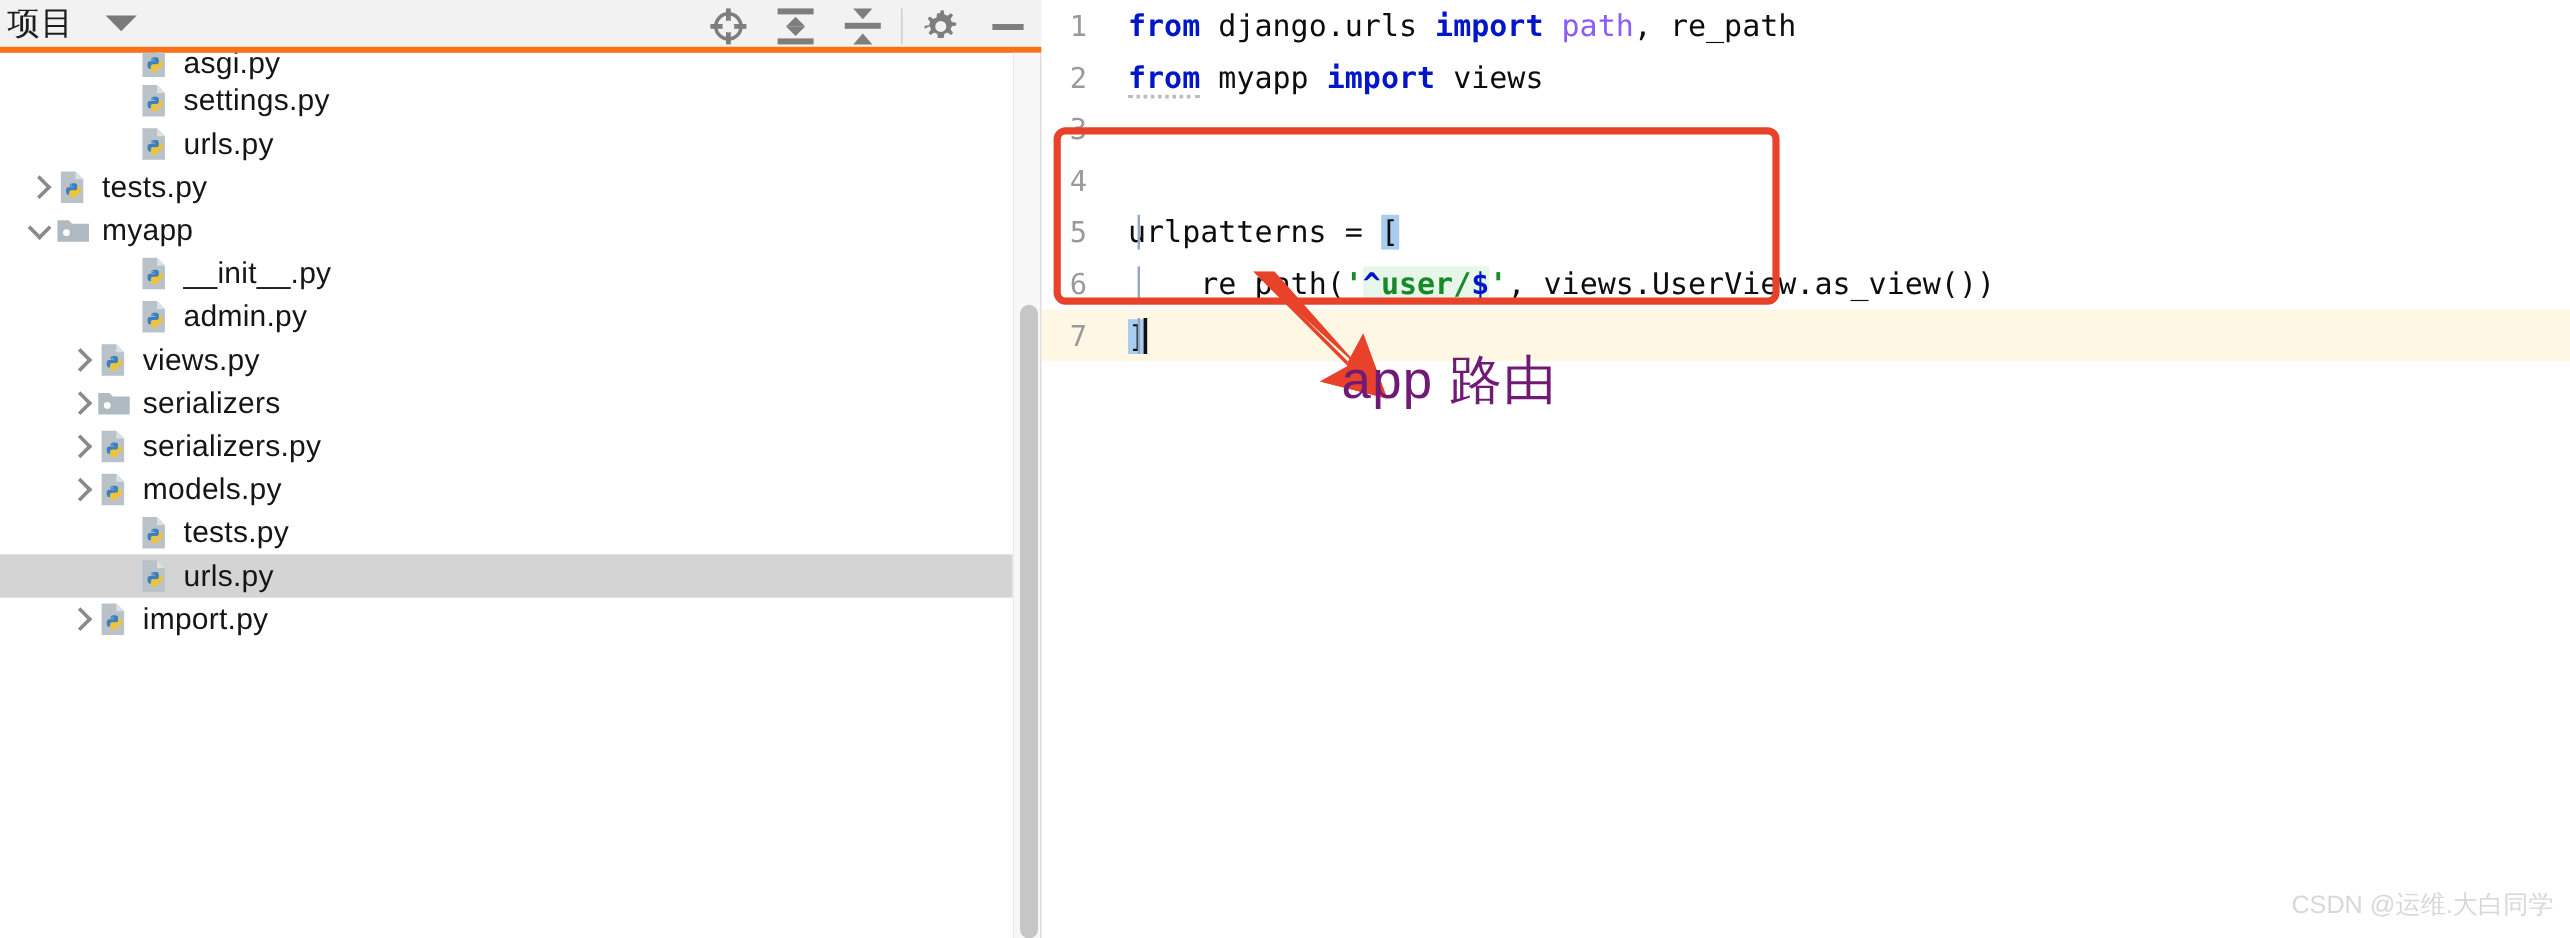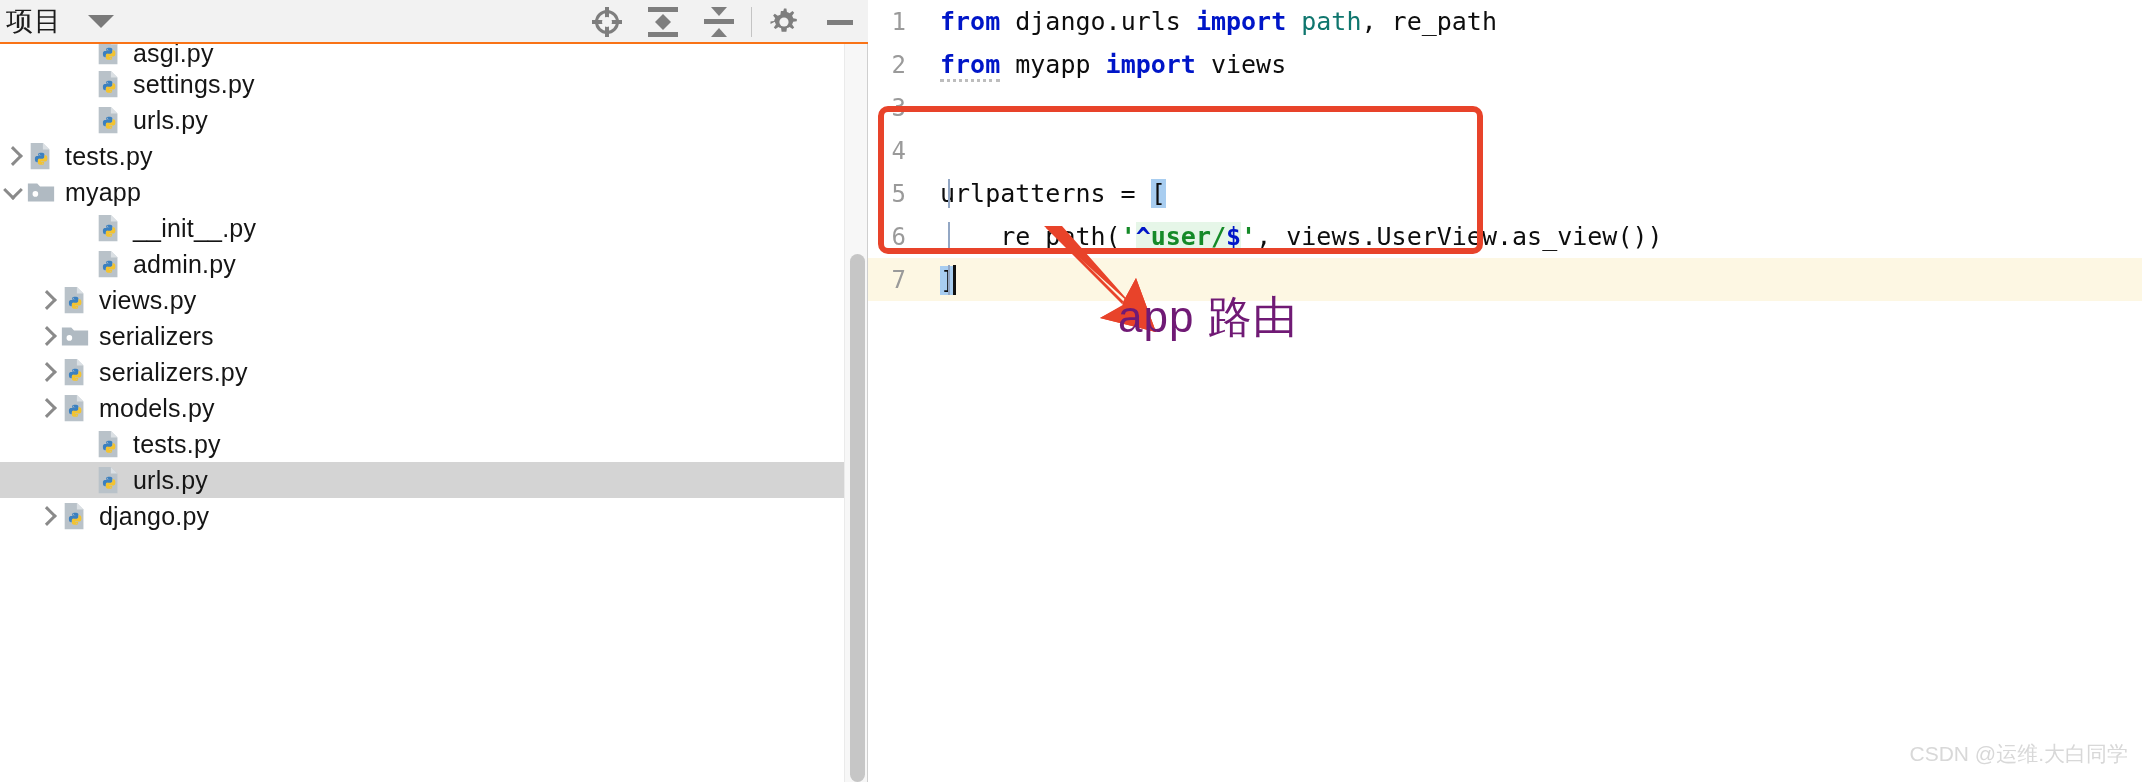--- a/index.html
+++ b/index.html
@@ -31,21 +31,21 @@
     background: #ffffff;
     flex: 0 0 868px;
   }
 
   .panel-header {
     position: absolute;
     top: 0; left: 0;
     width: 868px;
     height: 44px;
     background: #f2f2f2;
-    border-bottom: 2px solid #f97316;
+    border-bottom: 5px solid #f97316;
     box-sizing: border-box;
     display: flex;
     align-items: center;
   }
   .panel-title {
     font-size: 27px;
     color: #1c1c1c;
     margin-left: 6px;
     line-height: 1;
     letter-spacing: 1px;
@@ -150,20 +150,21 @@
     width: 844px;
     height: 738px;
     overflow: hidden;
   }
   .tree-row {
     position: relative;
     height: 36px;
     display: flex;
     align-items: center;
     white-space: nowrap;
+    padding-left: 20px;
   }
   .tree-row.selected { background: #d4d4d4; }
 
   .arrow-cell {
     width: 24px;
     flex: 0 0 24px;
     display: flex;
     align-items: center;
     justify-content: center;
   }
@@ -252,21 +253,21 @@
   .code-text {
     flex: 1 1 auto;
     position: relative;
     padding-left: 18px;
     color: #0d0d0d;
   }
   .hl-current {
     background: #fdf7e3;
   }
   .kw   { color: #0016c8; font-weight: bold; }
-  .dim  { color: #0f766e; }
+  .dim  { color: #8b5cf6; }
   .str  { color: #158a28; font-weight: bold; }
   .rgx-anchor { color: #0016c8; font-weight: bold; }
   .rgx-bg { background: #e6f6e8; }
   .brkt-hl { background: #a8cdf0; }
   .squiggle {
     border-bottom: 3px dotted #bdbdbd;
   }
   .indent-guide {
     position: absolute;
     left: 26px;
@@ -536,21 +537,21 @@
           <div style="width: 36px; flex: 0 0 auto;"></div>
           <div class="arrow-cell">
             <span class="chev"></span>
           </div>
           <svg viewBox="0 0 32 32" width="30" height="30" class="node-icon">
             <path d="M5 2 h13 l7 7 v21 H5 Z" fill="#b9c2c9"></path>
             <path d="M18 2 l7 7 h-7 Z" fill="#dbe0e4"></path>
             <path d="M16.2 12.5c-3.4 0-3.2 1.5-3.2 1.5v1.6h3.3v.5h-4.6s-2.2-.25-2.2 3.2c0 3.45 1.93 3.33 1.93 3.33h1.15v-1.6s-.06-1.93 1.9-1.93h3.28s1.83.03 1.83-1.77v-2.97s.28-1.86-3.4-1.86zm-1.82 1.04a.6.6 0 1 1 0 1.2.6.6 0 0 1 0-1.2z" fill="#3b80c0"></path>
             <path d="M16.1 25.4c3.4 0 3.2-1.5 3.2-1.5v-1.6H16v-.5h4.6s2.2.25 2.2-3.2c0-3.45-1.93-3.33-1.93-3.33h-1.15v1.6s.06 1.93-1.9 1.93h-3.28s-1.83-.03-1.83 1.77v2.97s-.28 1.86 3.4 1.86zm1.82-1.04a.6.6 0 1 1 0-1.2.6.6 0 0 1 0 1.2z" fill="#f2c331"></path>
           </svg>
-          <span class="node-label">django.py</span>
+          <span class="node-label">import.py</span>
         </div>
       </div>
 
     <div class="tree-scrollbar">
       <div class="tree-scroll-thumb"></div>
     </div>
     <div class="panel-divider"></div>
   </div>
 
   <div class="editor">

